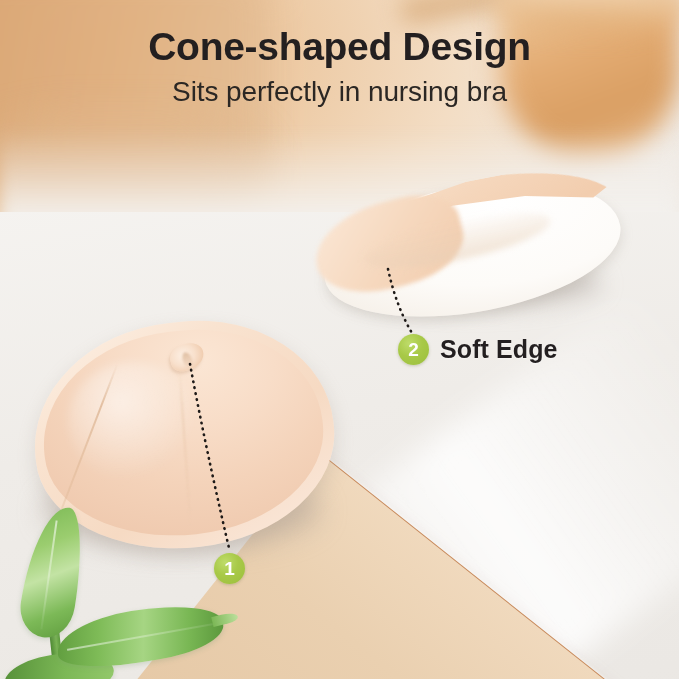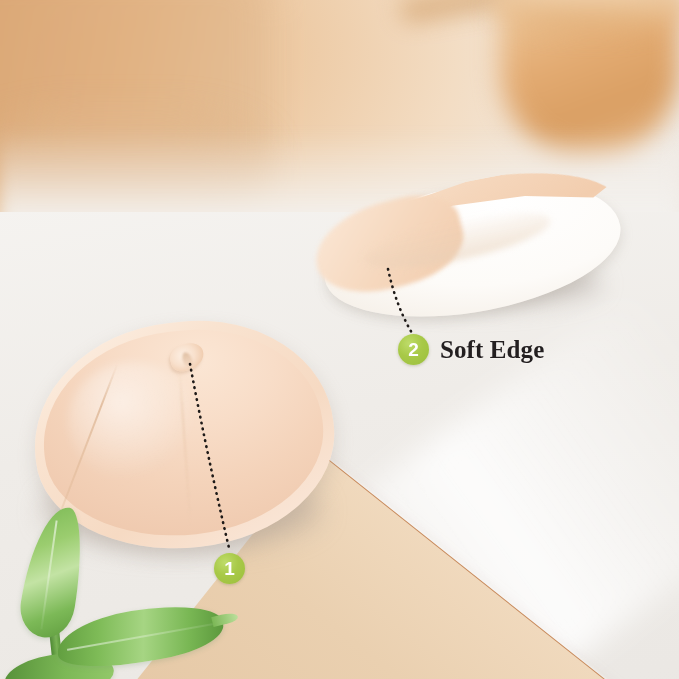--- a/index.html
+++ b/index.html
@@ -313,21 +313,20 @@
     box-shadow:0 1px 3px rgba(120,130,80,.35);
     flex:0 0 auto;
   }
   .callout-label{
     color:#231f20;
     font-size:25px;
     font-weight:bold;
     letter-spacing:.1px;
     white-space:nowrap;
     text-shadow:0 1px 2px rgba(255,255,255,.5);
-    font-family:Liberation Serif, serif;
   }
   #callout-1{ left:214px; top:553px; }
   #callout-2{ left:398px; top:334px; }
 
   
   .heading{
     position:absolute; left:0; top:26px; width:679px;
     text-align:center;
   }
   .headline{
@@ -405,15 +404,17 @@
   <div class="callout" id="callout-1">
     <div class="badge">1</div>
   </div>
 
   <div class="callout" id="callout-2">
     <div class="badge">2</div>
     <div class="callout-label">Soft Edge</div>
   </div>
 
   <div class="heading">
+    <div class="headline">Cone-shaped Design</div>
+    <div class="subhead">Sits perfectly in nursing bra</div>
   </div>
 
 </div>
 
 </body></html>

